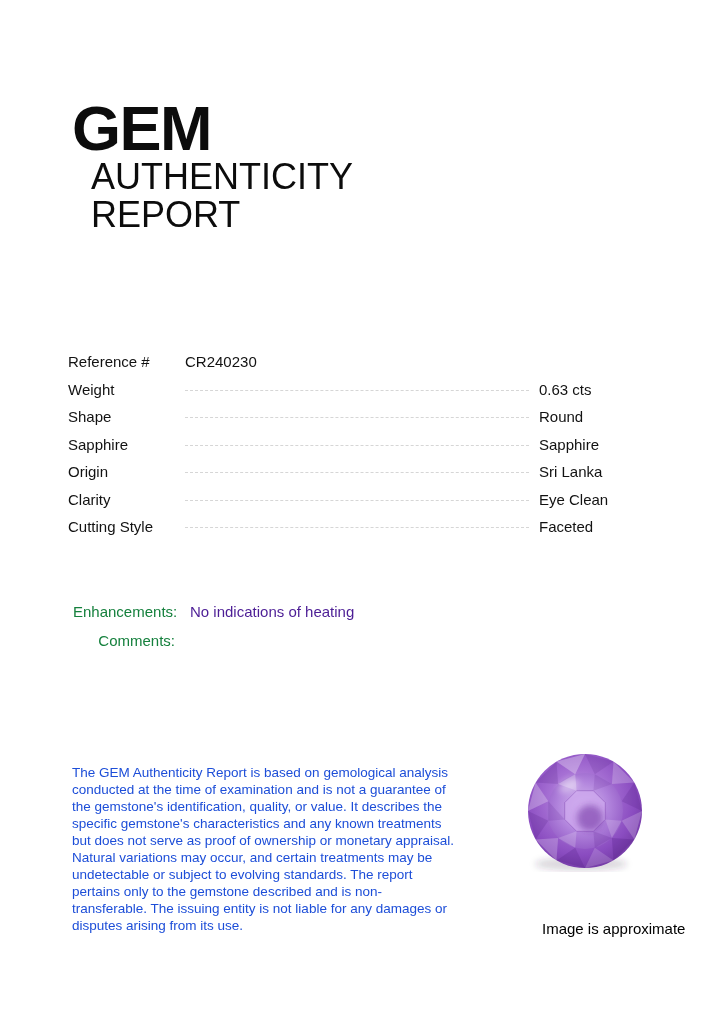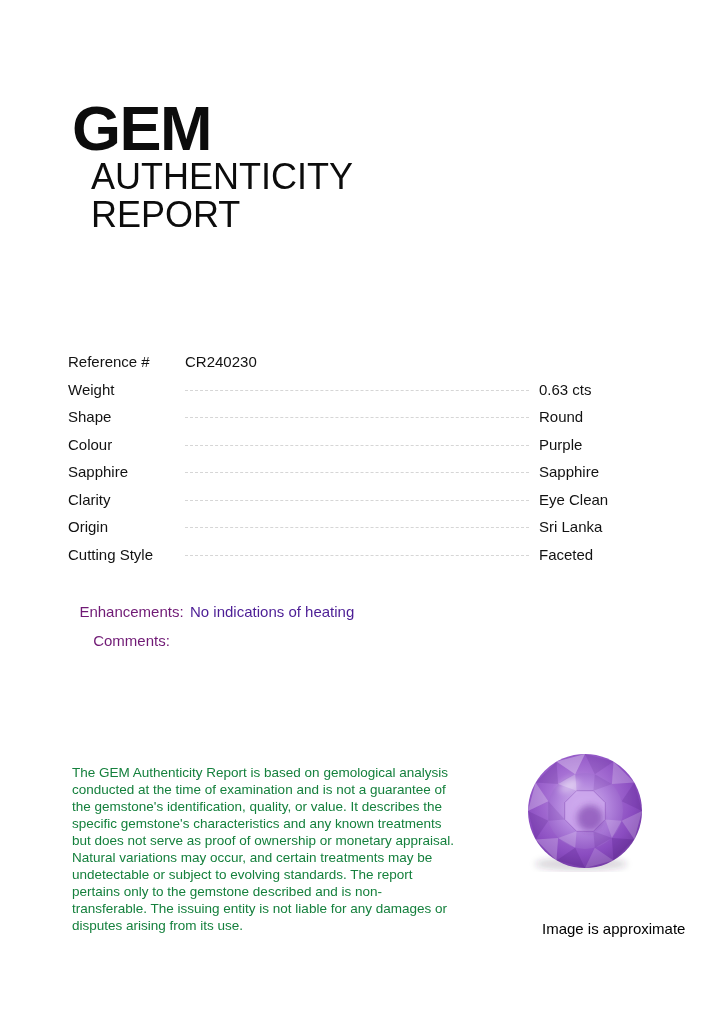--- a/index.html
+++ b/index.html
@@ -56,33 +56,34 @@
   .field-value { width: 112px; flex: 0 0 112px; color: #121212; white-space: nowrap; }
   .field-row.no-leader .field-value { width: auto; flex: 0 0 auto; }
 
   
   .notes { position: absolute; left: 73px; top: 598px; width: 583px; }
   .note-row { display: flex; align-items: center; height: 27.5px; font-size: 15px; }
   .note-row + .note-row { margin-top: 1px; }
   .note-label {
     width: 117px; flex: 0 0 117px;
     box-sizing: border-box;
-    text-align: center;
-    color: #701a75;
+    text-align: right;
+    padding-right: 15px;
+    color: #15803d;
   }
   .note-value { color: #4c1d95; }
 
   
   .disclaimer {
     position: absolute;
     left: 72px; top: 764px;
     width: 382px;
     font-size: 13.5px;
     line-height: 17px;
-    color: #15803d;
+    color: #1d4ed8;
     margin: 0;
   }
   .gem-figure { position: absolute; left: 524px; top: 750px; width: 122px; height: 122px; }
   .gem-figure svg { display: block; }
   .image-caption {
     position: absolute;
     left: 542px; top: 920px;
     font-size: 15px;
     color: #000000;
   }
@@ -108,38 +109,33 @@
       <span class="field-label">Weight</span>
       <span class="leader"></span>
       <span class="field-value">0.63 cts</span>
     </div>
       <div class="field-row">
       <span class="field-label">Shape</span>
       <span class="leader"></span>
       <span class="field-value">Round</span>
     </div>
       <div class="field-row">
-      <span class="field-label">Colour</span>
-      <span class="leader"></span>
-      <span class="field-value">Purple</span>
-    </div>
-      <div class="field-row">
       <span class="field-label">Sapphire</span>
       <span class="leader"></span>
       <span class="field-value">Sapphire</span>
     </div>
       <div class="field-row">
+      <span class="field-label">Origin</span>
+      <span class="leader"></span>
+      <span class="field-value">Sri Lanka</span>
+    </div>
+      <div class="field-row">
       <span class="field-label">Clarity</span>
       <span class="leader"></span>
       <span class="field-value">Eye Clean</span>
-    </div>
-      <div class="field-row">
-      <span class="field-label">Origin</span>
-      <span class="leader"></span>
-      <span class="field-value">Sri Lanka</span>
     </div>
       <div class="field-row">
       <span class="field-label">Cutting Style</span>
       <span class="leader"></span>
       <span class="field-value">Faceted</span>
     </div>
     </div>
 
   <div class="notes">
     <div class="note-row">

